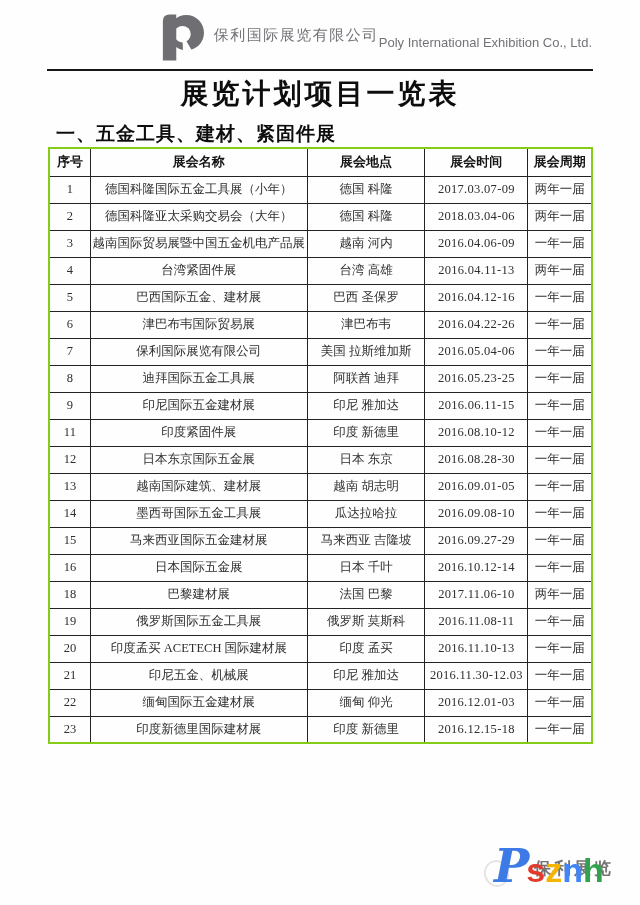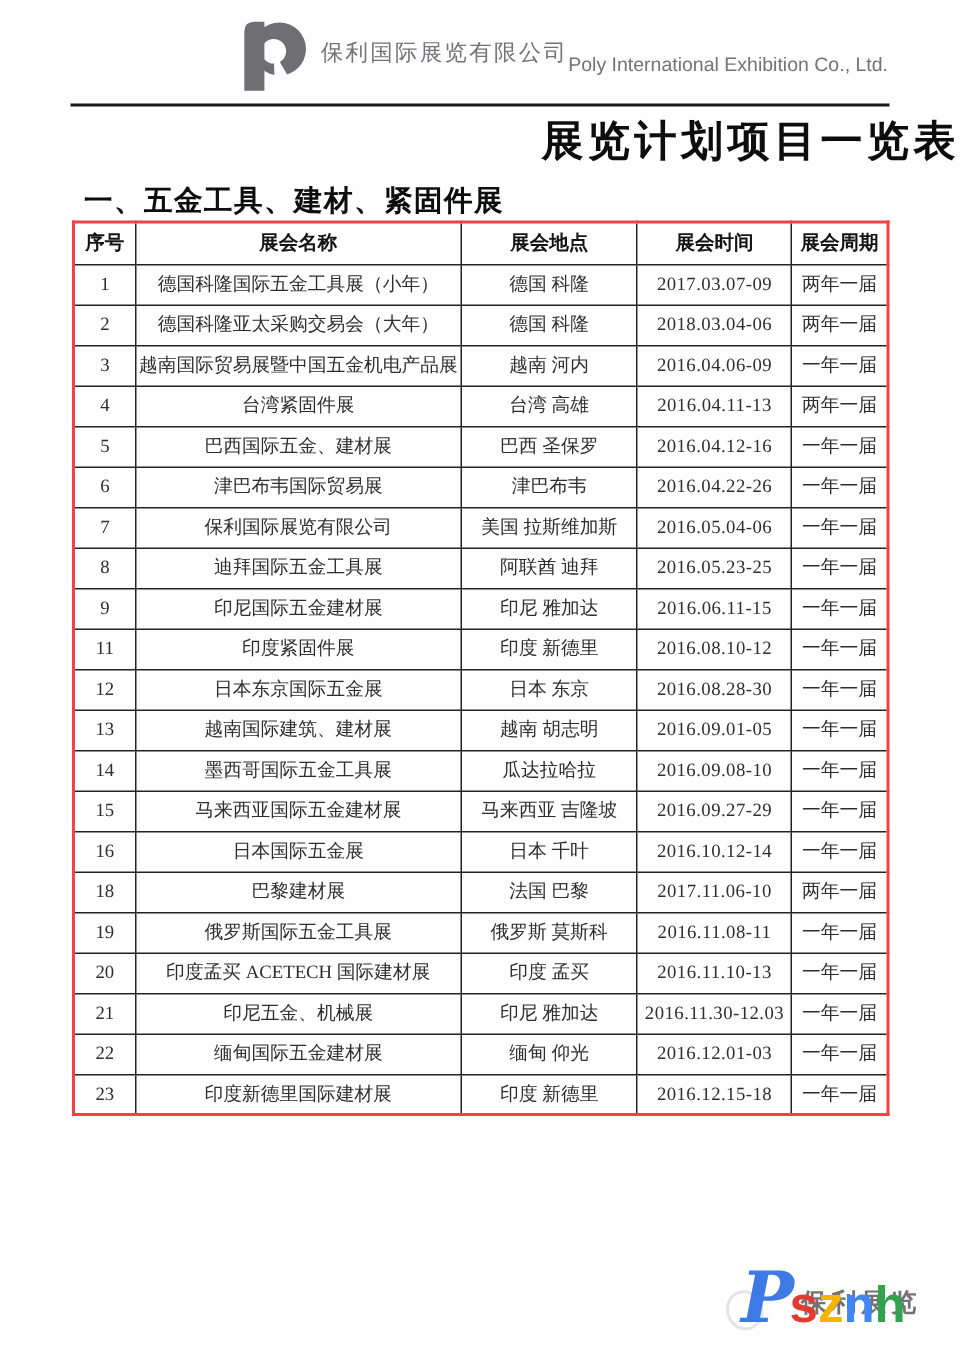--- a/index.html
+++ b/index.html
@@ -31,33 +31,33 @@
   }
 
   .rule {
     position:absolute; top:69px; left:47px; width:546px; height:2px;
     background:#161616;
   }
 
   
   .doc-title {
     position:absolute; top:75px; left:0; right:0;
-    text-align:right;
+    text-align:center;
     font-size:28px; font-weight:800; letter-spacing:3px; color:#0d0d0d;
   }
   .section-heading {
     position:absolute; top:121px; left:56px;
     font-size:19px; font-weight:700; letter-spacing:1px; color:#0d0d0d;
   }
 
   
   .table-wrap { position:absolute; top:147px; left:48px; width:545px; }
   table.plan {
     width:100%; border-collapse:collapse; table-layout:fixed;
-    border:2px solid #ef4444;
+    border:2px solid #84cc16;
   }
   table.plan col.c0 { width:7.6%;  }
   table.plan col.c1 { width:40.0%; }
   table.plan col.c2 { width:21.6%; }
   table.plan col.c3 { width:19.0%; }
   table.plan col.c4 { width:11.8%; }
   table.plan th, table.plan td {
     border:1px solid #232323;
     text-align:center; vertical-align:middle;
     overflow:hidden; white-space:nowrap;

